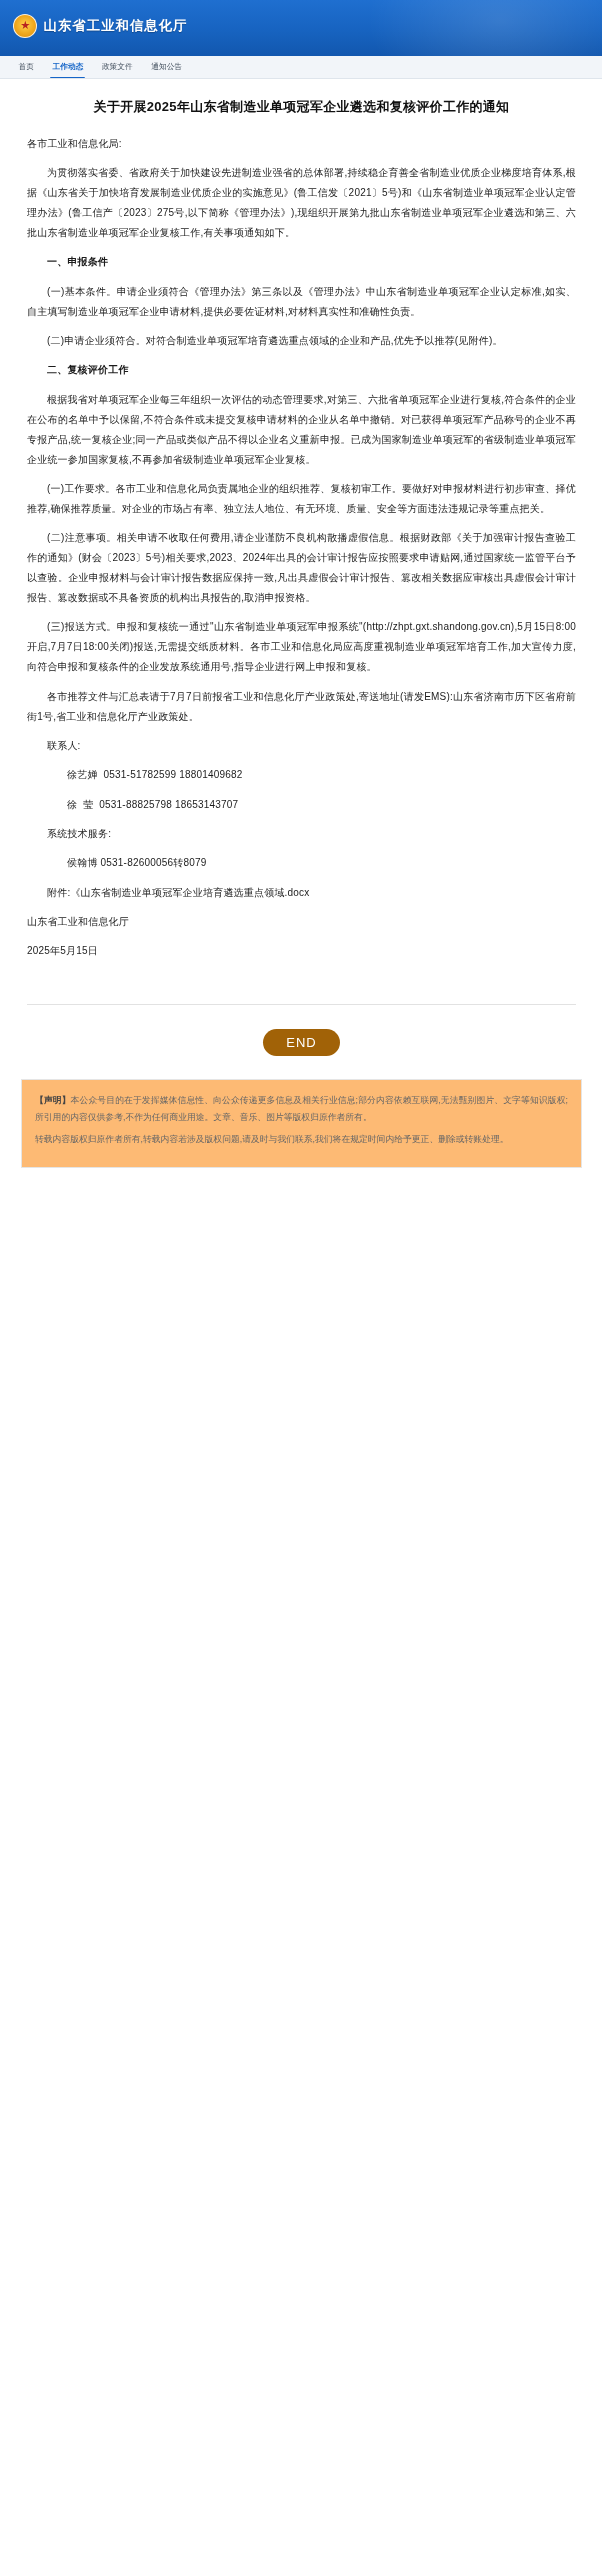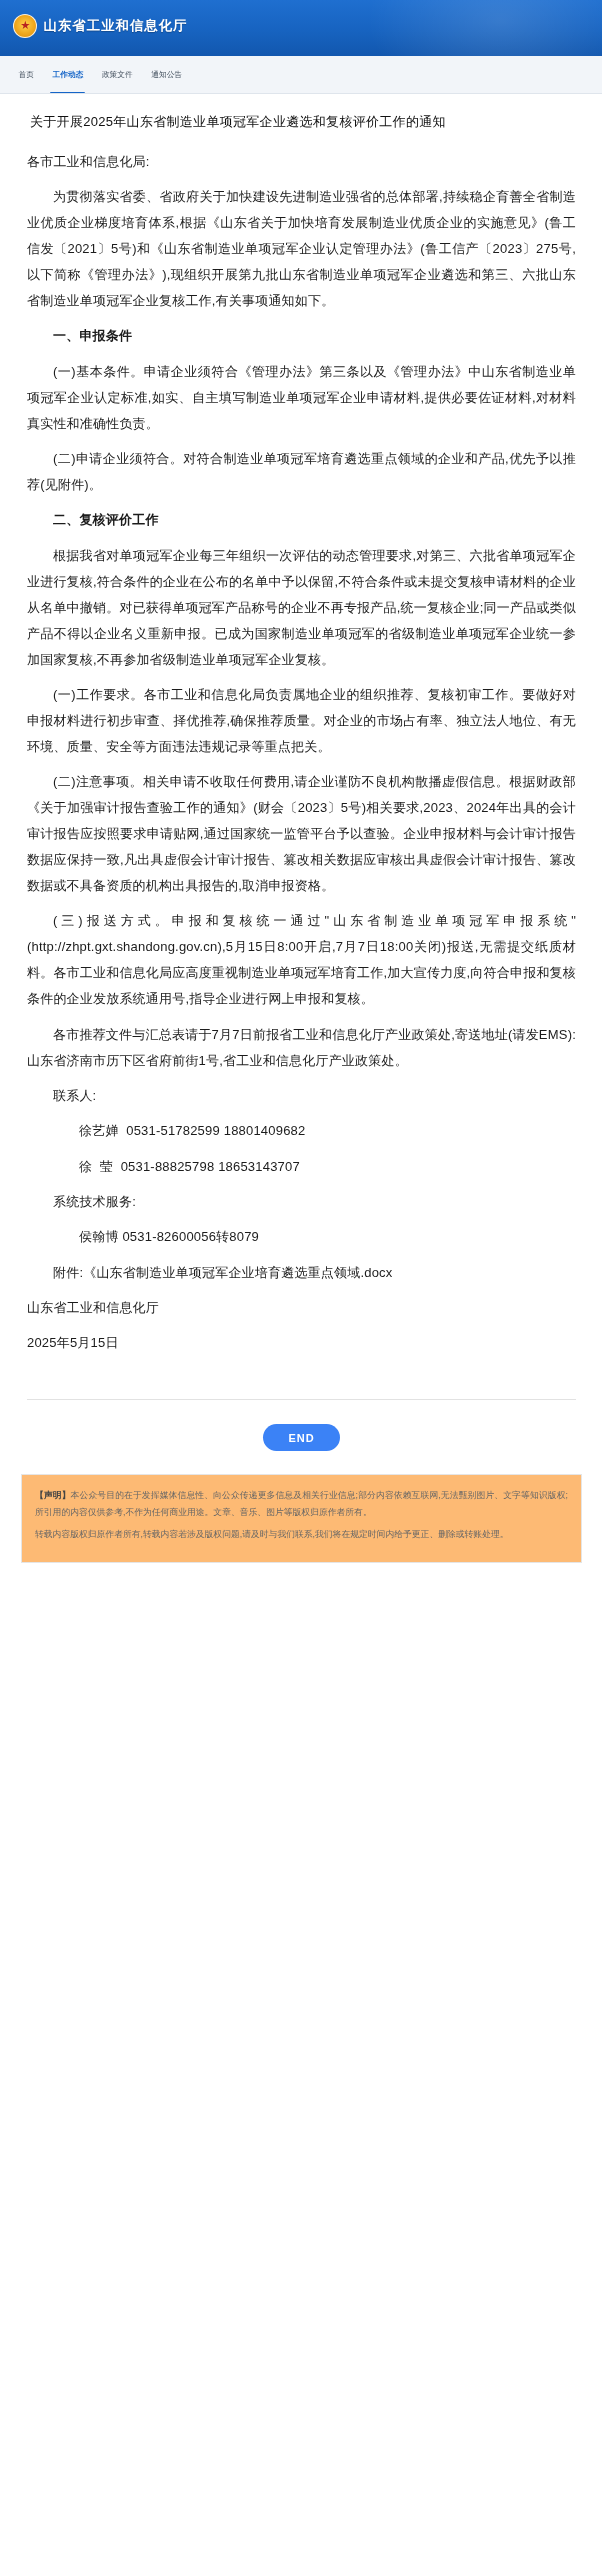--- a/index.html
+++ b/index.html
@@ -54,21 +54,21 @@
     font-size:13.4px;
     letter-spacing:1px;
     font-weight:bold;
     text-shadow:0 0.5px 1px rgba(0,0,0,0.25);
     white-space:nowrap;
   }
 
   
   .tabbar{
     width:603px;
-    height:38px;
+    height:23px;
     background:#f2f5f9;
     border-bottom:0.5px solid #dfe5ec;
     display:flex;
     align-items:stretch;
     padding-left:9.3px;
   }
   .tab{
     display:flex;
     align-items:center;
     padding:0 9.3px;
@@ -90,29 +90,30 @@
     border-radius:1px 1px 0 0;
   }
 
   
   .title-wrap{
     padding:17.5px 30px 5.2px 30px;
   }
   .doc-title{
     font-size:13px;
     line-height:1.6;
-    font-weight:normal;
+    font-weight:bold;
+    text-align:center;
     color:#111111;
     letter-spacing:0.3px;
   }
 
   
   .doc-body{
     padding:11.3px 27px 15.5px 27px;
-    font-size:13px;
+    font-size:10px;
     line-height:2.0;
     color:#1c1c1c;
     letter-spacing:0.2px;
   }
   .doc-body p{
     margin:0 0 9.3px 0;
     text-align:justify;
   }
   .p-indent{ text-indent:2em; }
   .p-head{ text-indent:0; }
@@ -153,24 +154,24 @@
 
   
   .end-wrap{
     display:flex;
     justify-content:center;
     padding:24px 0 23px 0;
   }
   .end-btn{
     width:77px;height:27px;
     border-radius:13.4px;
-    background:#3b82f6;
+    background:#a16207;
     color:#ffffff;
-    font-size:11px;
-    font-weight:bold;
+    font-size:13px;
+    font-weight:normal;
     letter-spacing:1px;
     display:flex;align-items:center;justify-content:center;
     border:none;
     cursor:pointer;
     font-family:"Liberation Sans", sans-serif;
   }
 
   
   .disclaimer{
     margin:0 20.6px 20.6px 20.6px;

